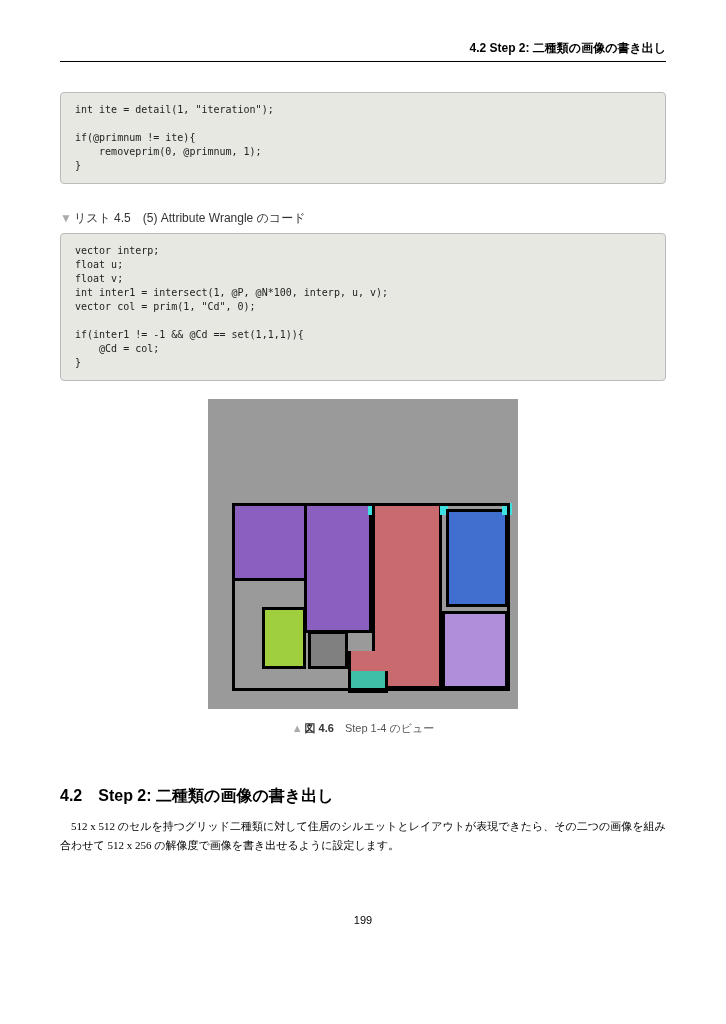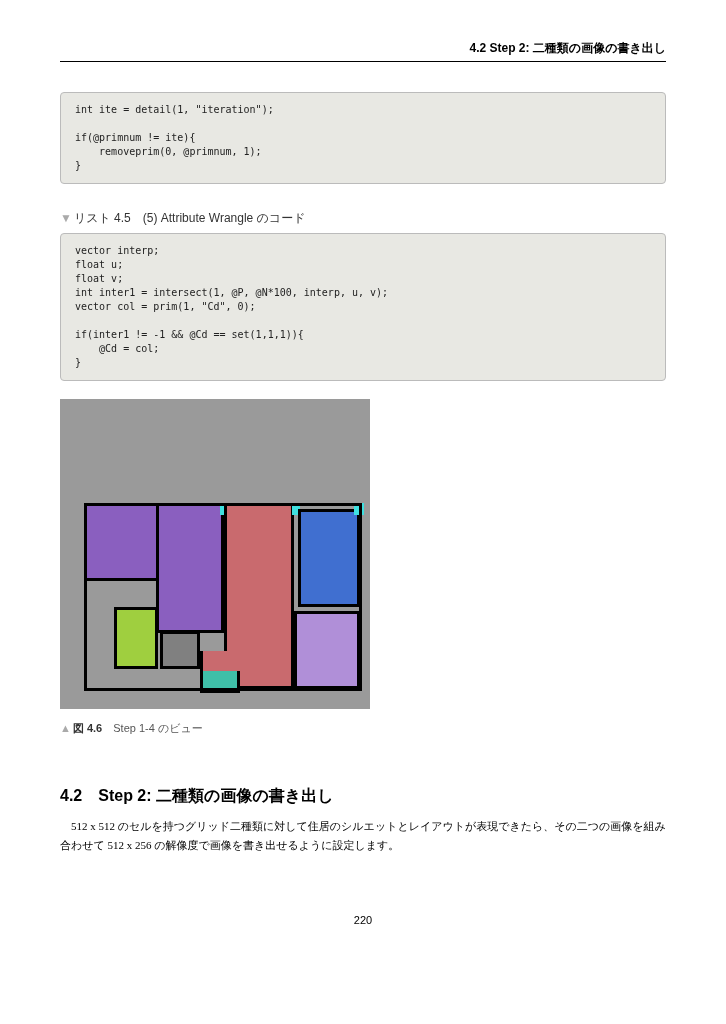--- a/index.html
+++ b/index.html
@@ -34,21 +34,21 @@
   .list-label {
     font-size: 12px;
     margin: 26px 0 6px 0;
     color: #333;
   }
   .list-label .tri {
     color: #aaa;
     margin-right: 2px;
   }
   .figure-wrap {
-    text-align: left;
+    text-align: center;
     margin: 4px 0 10px 0;
   }
   .figure-img {
     display: inline-block;
     width: 310px;
     height: 310px;
     background: #9a9a9a;
     position: relative;
   }
   .shape { position: absolute; box-sizing: border-box; }
@@ -143,13 +143,13 @@
   </div>
   <div class="fig-caption">
     <span class="tri">▲</span><b>図 4.6</b>　<span>Step 1-4 のビュー</span>
   </div>
 </div>
 
 <div class="section-heading">4.2　Step 2: 二種類の画像の書き出し</div>
 
 <div class="body-text">512 x 512 のセルを持つグリッド二種類に対して住居のシルエットとレイアウトが表現できたら、その二つの画像を組み合わせて 512 x 256 の解像度で画像を書き出せるように設定します。</div>
 
-<div class="page-num">220</div>
+<div class="page-num">199</div>
 
 </body></html>

